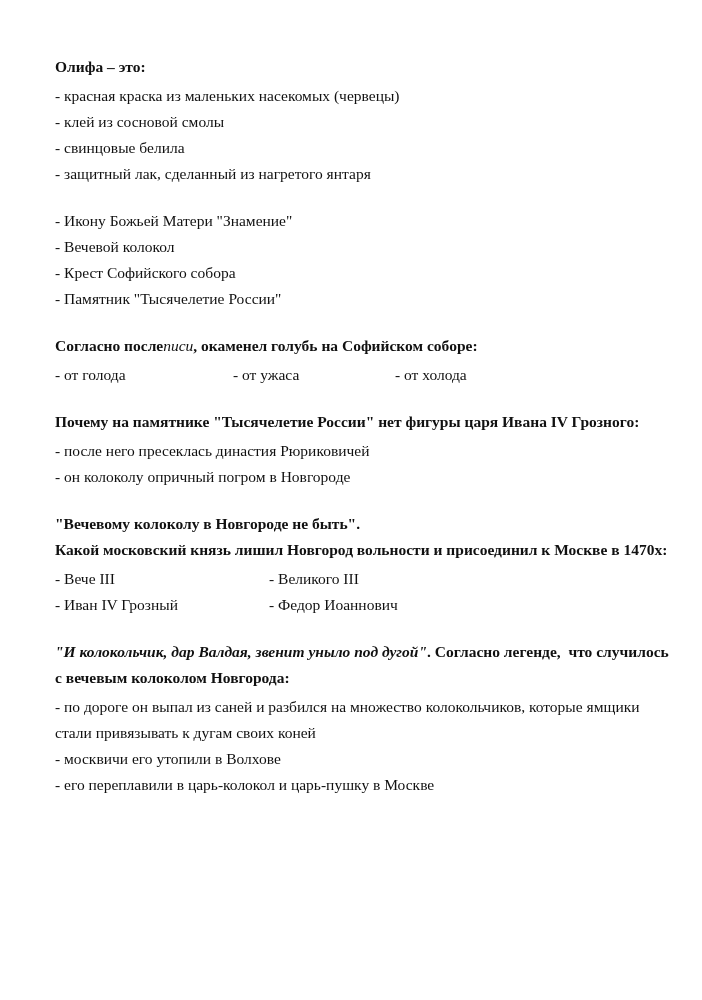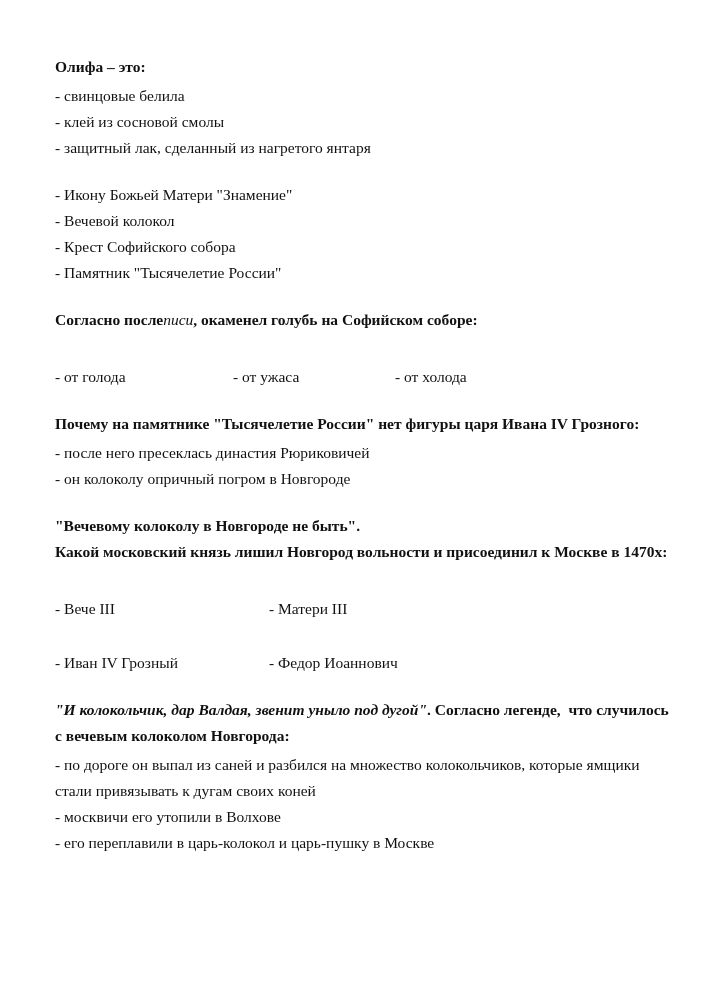--- a/index.html
+++ b/index.html
@@ -45,32 +45,33 @@
     white-space: pre;
   }
   .row {
     line-height: 26px;
     margin: 0;
     display: flex;
   }
   .col-3a { width: 178px; }
   .col-3b { width: 162px; }
   .col-2a { width: 214px; }
-  .cell { white-space: pre; margin-top: 28px; }
+  .cell { white-space: pre; }
 </style>
 </head>
 <body>
 
 <div class="page">
   <div class="content">
 
     <div class="question">
       <p class="q-title">Олифа – это:</p>
+      <p class="line">- красная краска из маленьких насекомых (червецы)</p>
+      <p class="line">- клей из сосновой смолы</p>
       <p class="line">- свинцовые белила</p>
-      <p class="line">- клей из сосновой смолы</p>
       <p class="line">- защитный лак, сделанный из нагретого янтаря</p>
     </div>
 
     <div class="question">
       <p class="line">- Икону Божьей Матери "Знамение"</p>
       <p class="line">- Вечевой колокол</p>
       <p class="line">- Крест Софийского собора</p>
       <p class="line">- Памятник "Тысячелетие России"</p>
     </div>
 
@@ -87,21 +88,21 @@
       <p class="q-title">Почему на памятнике "Тысячелетие России" нет фигуры царя Ивана IV Грозного:</p>
       <p class="line">- после него пресеклась династия Рюриковичей</p>
       <p class="line">- он колоколу опричный погром в Новгороде</p>
     </div>
 
     <div class="question">
       <p class="q-title" style="margin-bottom:0">"Вечевому колоколу в Новгороде не быть".</p>
       <p class="q-title">Какой московский князь лишил Новгород вольности и присоединил к Москве в 1470х:</p>
       <div class="row">
         <span class="cell col-2a">- Вече III</span>
-        <span class="cell">- Матери III</span>
+        <span class="cell">- Великого III</span>
       </div>
       <div class="row">
         <span class="cell col-2a">- Иван IV Грозный</span>
         <span class="cell">- Федор Иоаннович</span>
       </div>
     </div>
 
     <div class="question">
       <p class="q-title" style="margin-bottom:0"><span class="ital">"И колокольчик, дар Валдая, звенит уныло под дугой"</span><span>. Согласно легенде,  что случилось</span></p>
       <p class="q-title">с вечевым колоколом Новгорода:</p>

